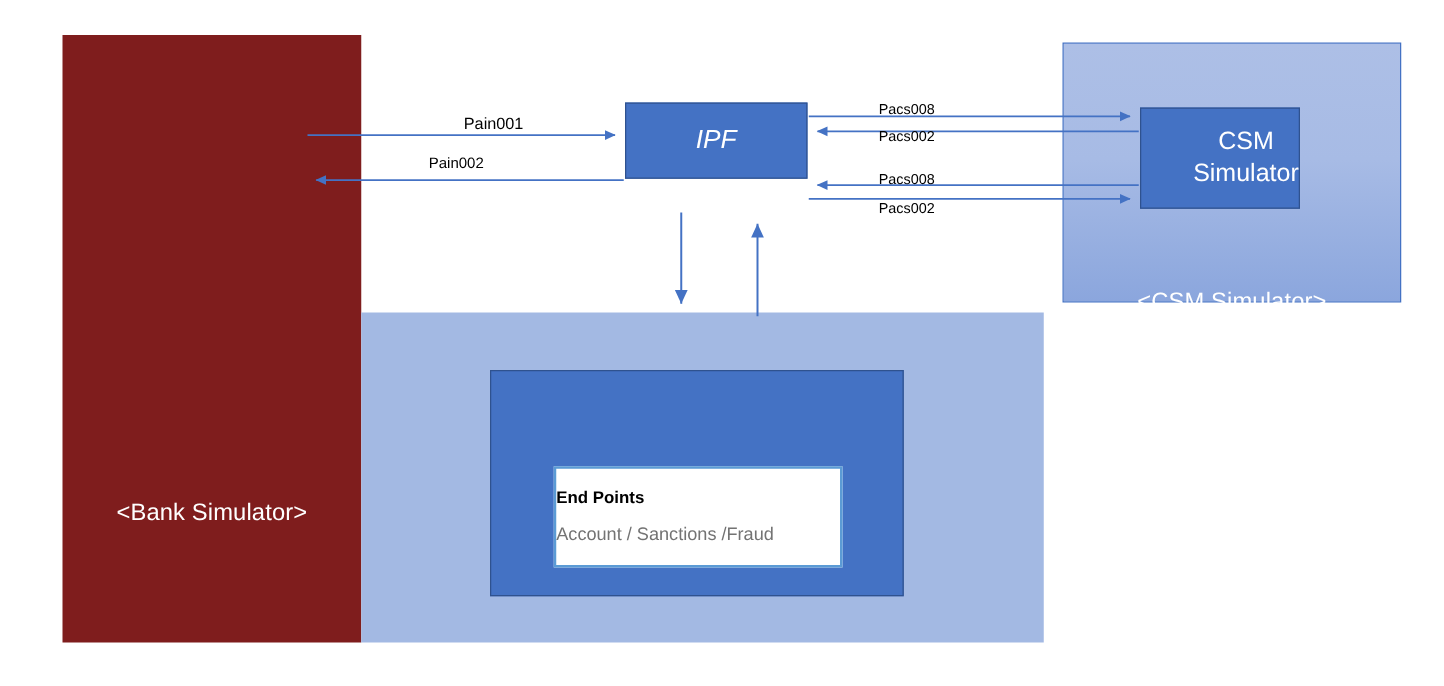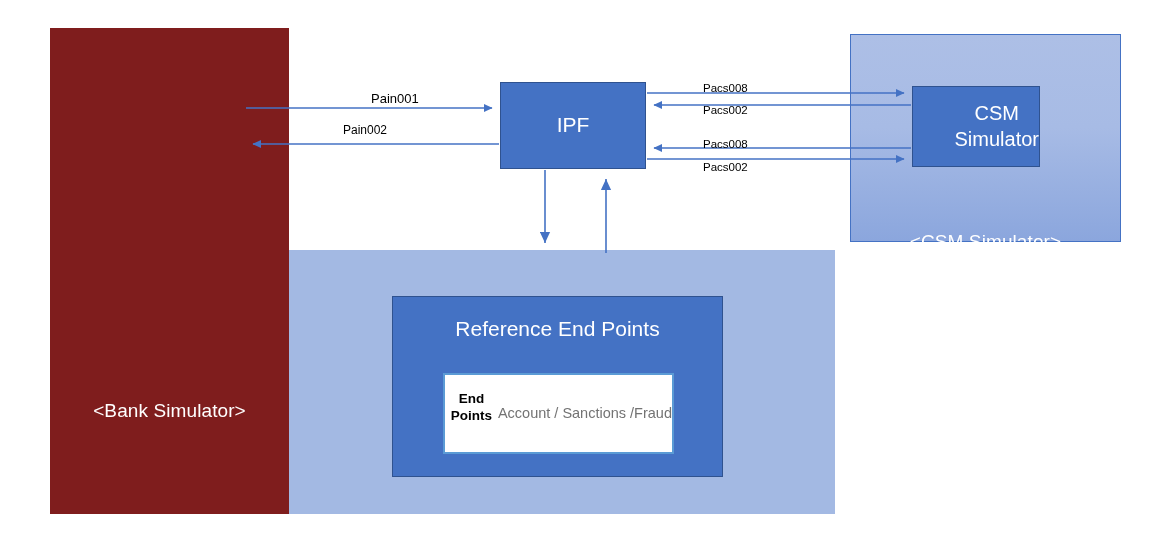--- a/index.html
+++ b/index.html
@@ -54,21 +54,21 @@
     border:1px solid #2f528f;
     color:#ffffff;
     display:flex;
     align-items:center;
     justify-content:center;
     text-align:center;
     line-height:1.28;
     font-size:20px;
   }
   .node-channel{ left:95px; top:86px; width:150px; height:83px; }
-  .node-ipf{ left:500px; top:82px; width:146px; height:87px; font-size:21px;}
+  .node-ipf{ left:500px; top:82px; width:146px; height:61px; font-size:21px;font-style:italic;}
   .node-csm{ left:912px; top:86px; width:128px; height:81px;justify-content:flex-end; }
   .node-csm .two-line{ display:block; }
 
   
   .node-ref{
     left:392px; top:296px; width:331px; height:181px;
     display:block;
     padding:0;
   }
   .ref-title{
@@ -77,22 +77,22 @@
     font-size:21px;
     color:#ffffff;
   }
   .ref-inner{
     position:absolute;
     left:50px; top:76px; width:231px; height:81px;
     background:#ffffff;
     border:2px solid #5b9bd5;
     box-sizing:border-box;
     display:flex;
-    flex-direction:row;
-    align-items:center;
+    flex-direction:column;
+    align-items:flex-start;
     justify-content:center;
   }
   .ref-inner-title{
     color:#000000;
     font-weight:bold;
     font-size:13.5px;
     margin-bottom:13px;
   }
   .ref-inner-sub{
     color:#737373;
@@ -174,20 +174,19 @@
   </div>
 
   <div class="node node-csm">
     <span>
       <span class="two-line">CSM</span>
       <span class="two-line">Simulator</span>
     </span>
   </div>
 
   <div class="node node-ref">
-    <div class="ref-title">Reference End Points</div>
     <div class="ref-inner">
       <div class="ref-inner-title">End Points</div>
       <div class="ref-inner-sub">Account / Sanctions /Fraud</div>
     </div>
   </div>
 
 </div>
 
 </body></html>

